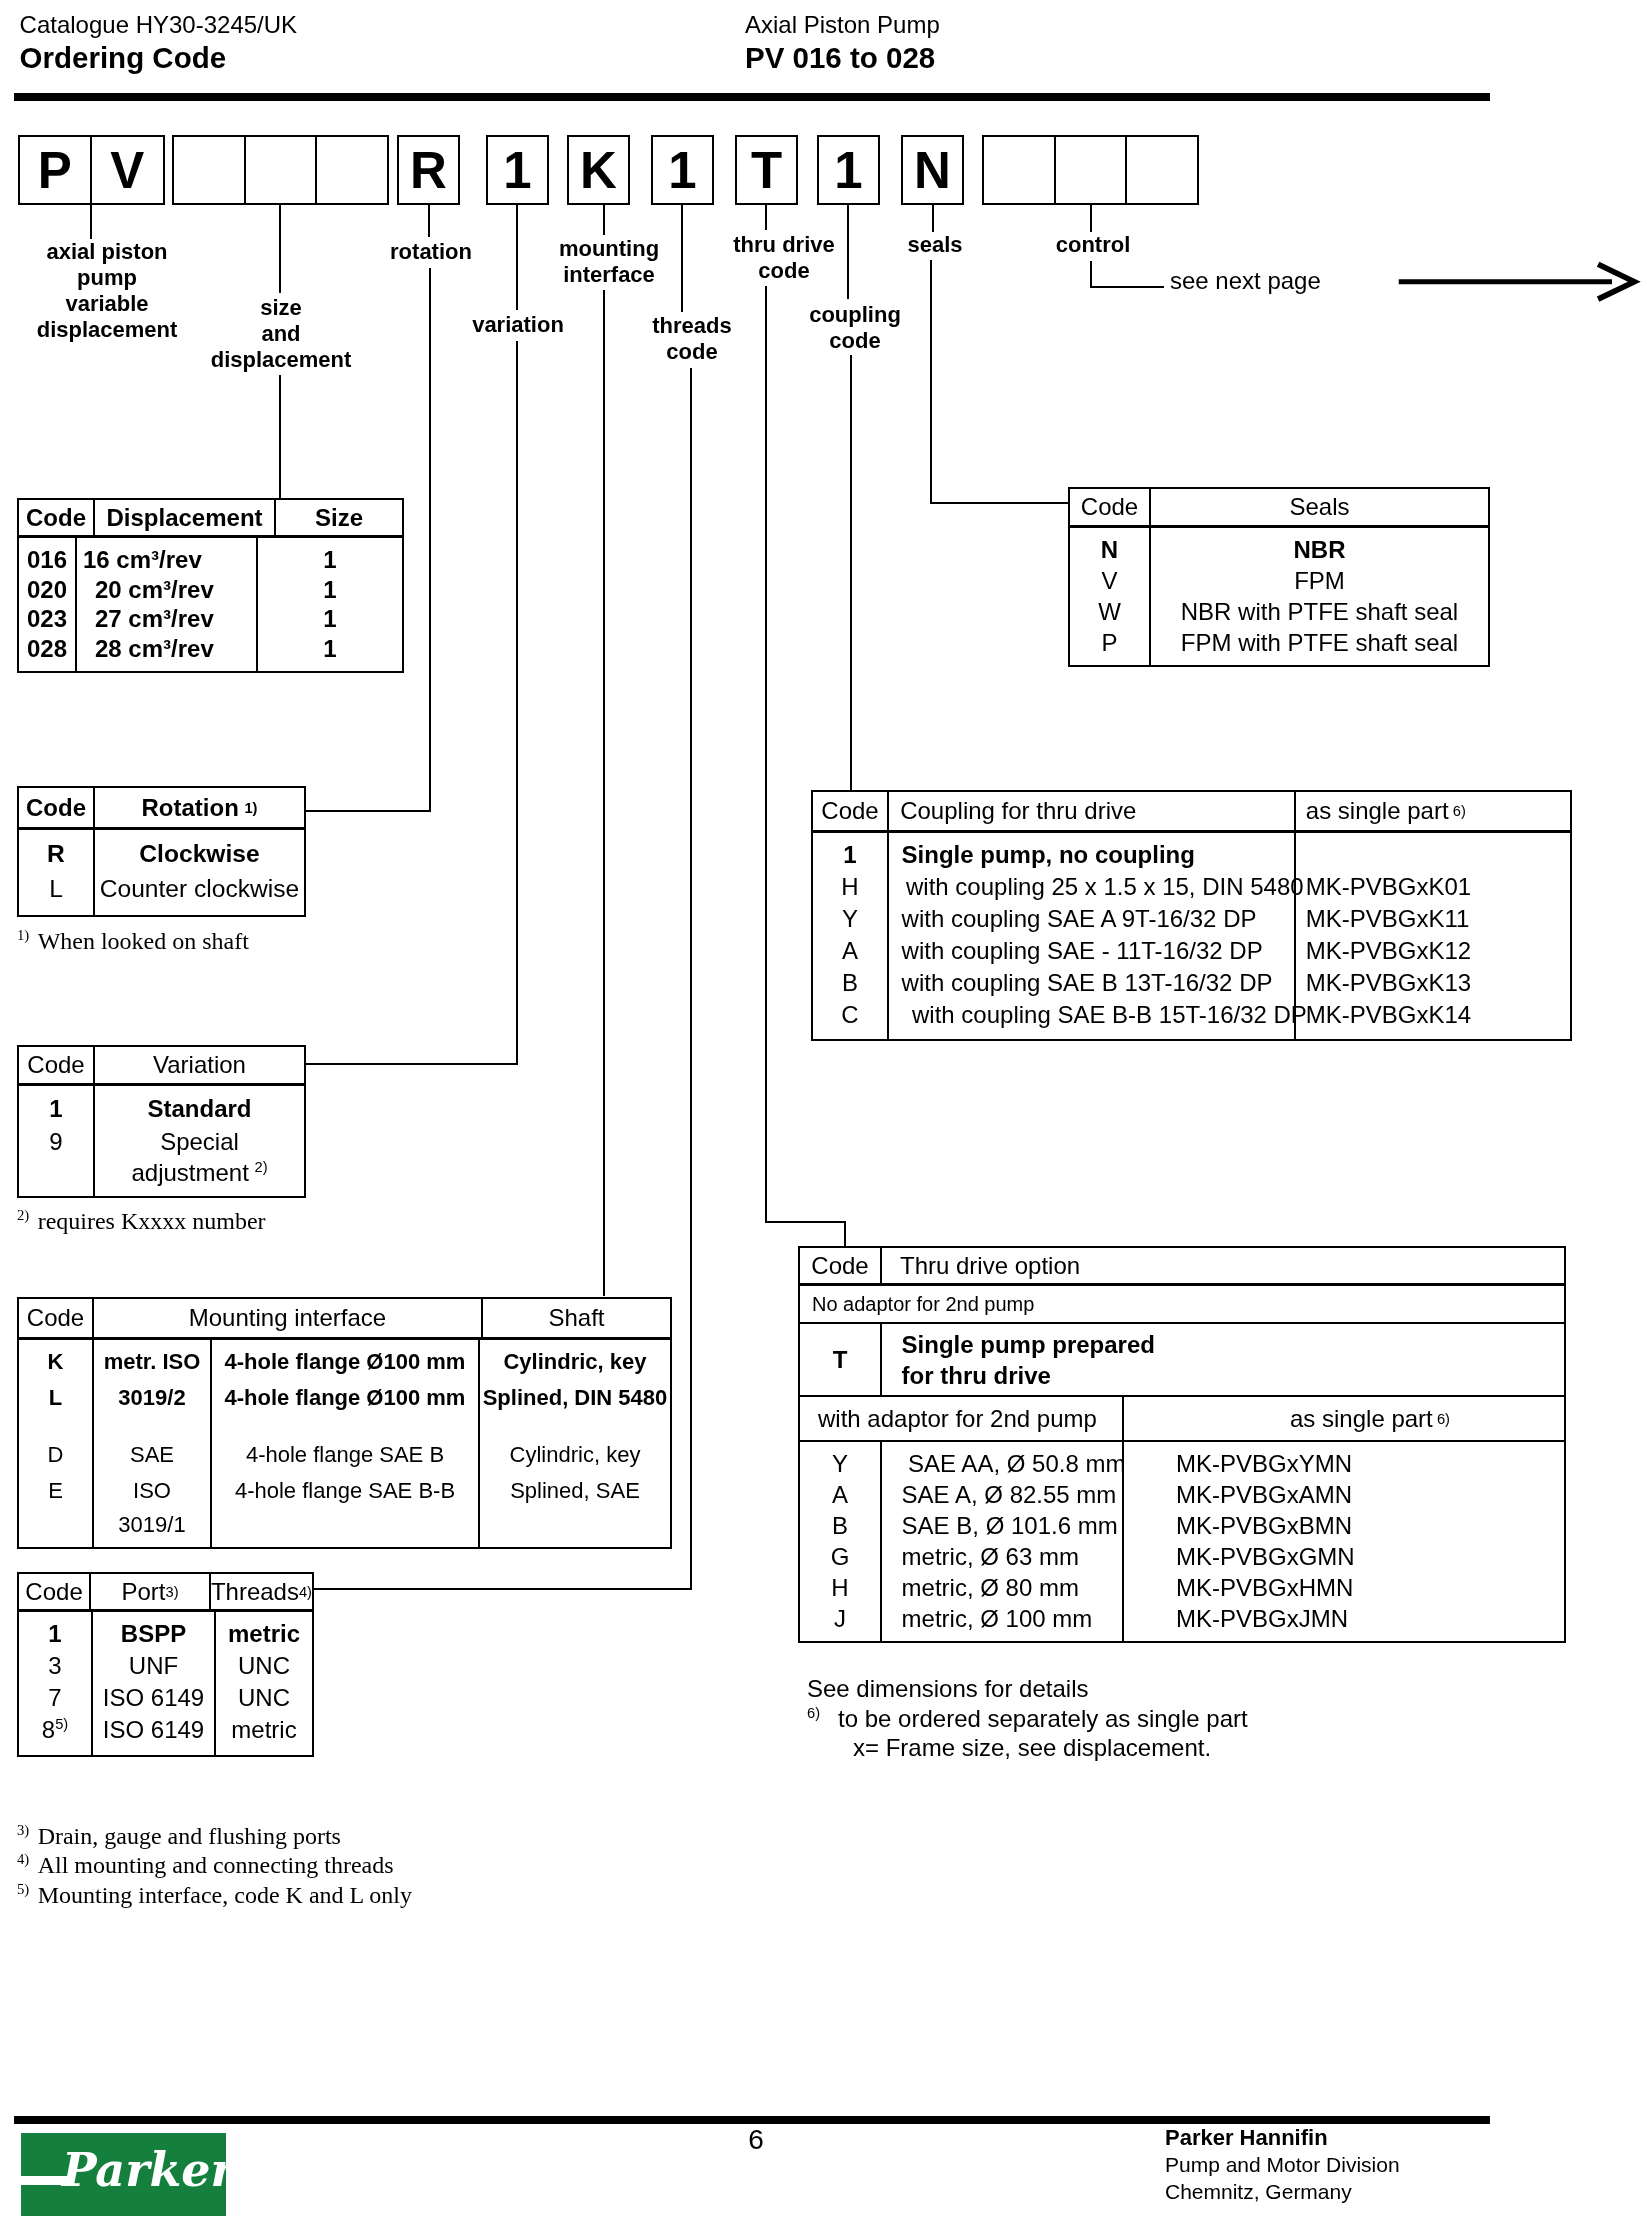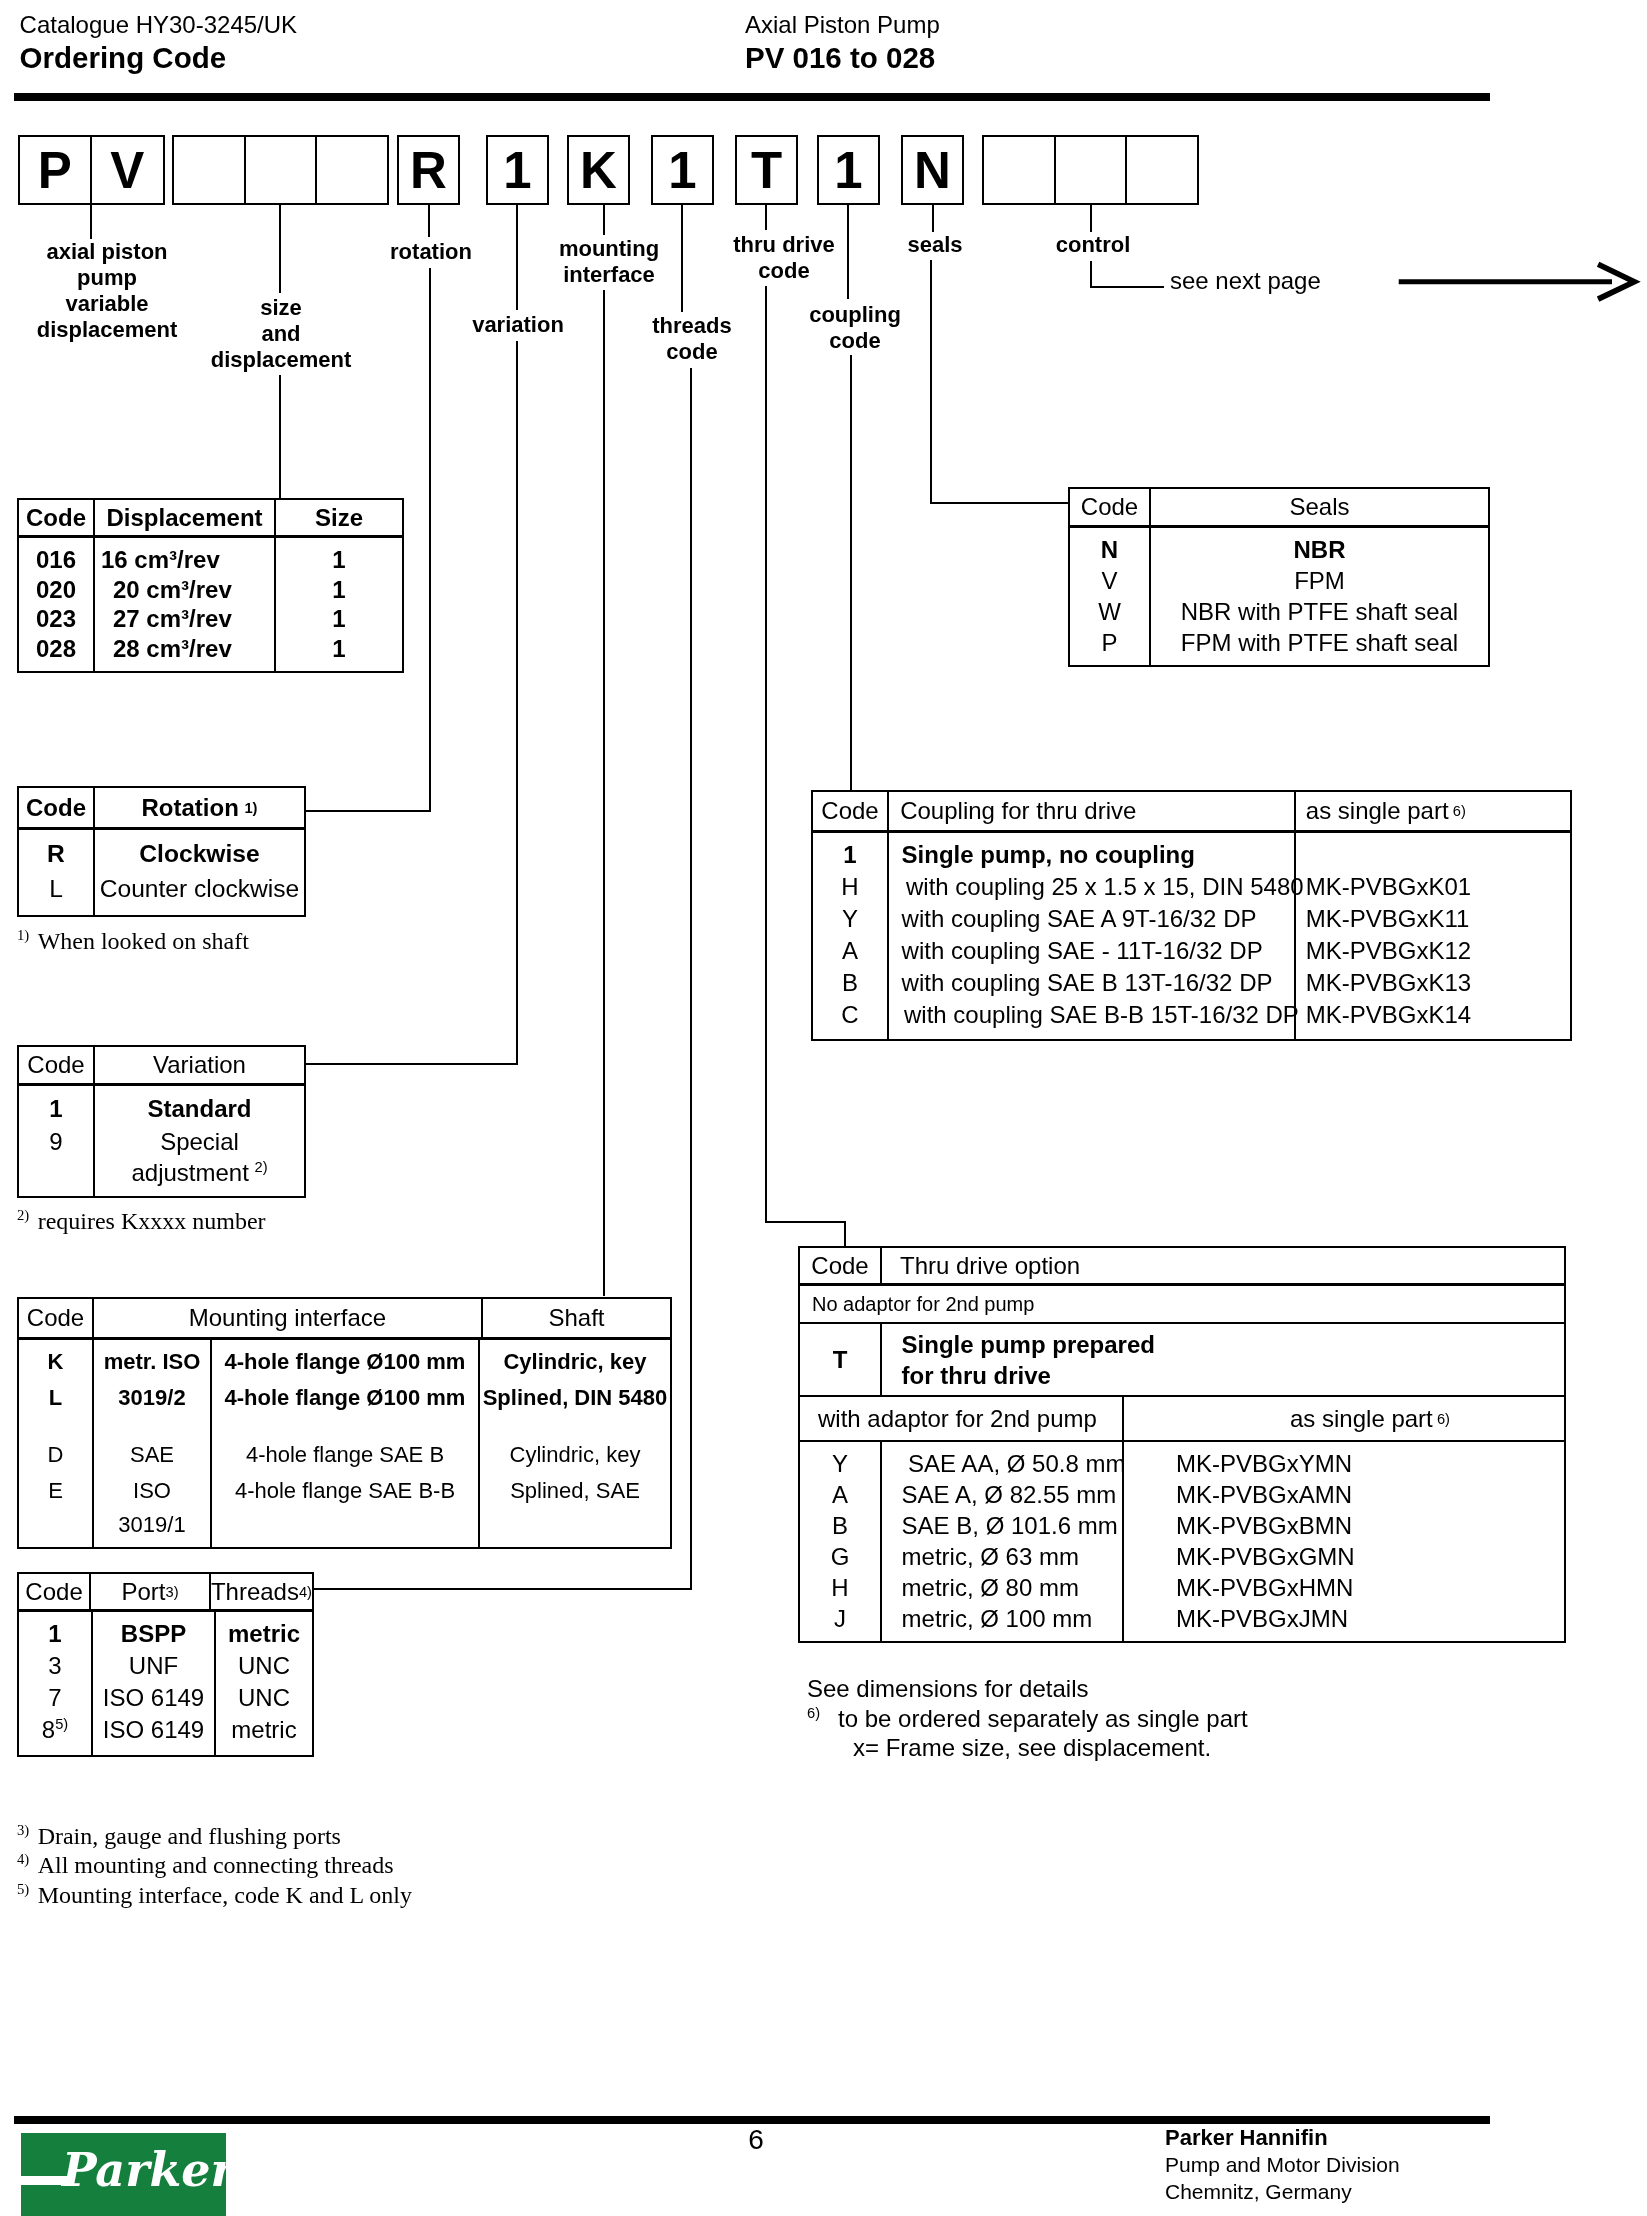--- a/index.html
+++ b/index.html
@@ -184,21 +184,21 @@
   <polyline points="286,9 338,34 286,59" fill="none" stroke="#000" stroke-width="8"></polyline>
 </svg>
 
 <div class="tbl t-disp" style="left:17px;top:498px;width:387px">
   <div class="thead" style="height:38px">
     <div class="th b" style="width:74px">Code</div>
     <div class="th b bl" style="width:181px">Displacement</div>
     <div class="th b bl" style="flex:1">Size</div>
   </div>
   <div class="tbody">
-    <div class="tcol" style="width:74px">
+    <div class="tcol" style="width:56px">
       <div class="line b">016</div>
       <div class="line b">020</div>
       <div class="line b">023</div>
       <div class="line b">028</div>
     </div>
     <div class="tcol bl" style="width:181px">
       <div class="line b tl" style="padding-left:6px">16 cm³/rev</div>
       <div class="line b tl" style="padding-left:18px">20 cm³/rev</div>
       <div class="line b tl" style="padding-left:18px">27 cm³/rev</div>
       <div class="line b tl" style="padding-left:18px">28 cm³/rev</div>
@@ -273,21 +273,21 @@
       <div class="line">A</div>
       <div class="line">B</div>
       <div class="line">C</div>
     </div>
     <div class="tcol bl" style="width:407px">
       <div class="line b tl" style="padding-left:12.6px">Single pump, no coupling</div>
       <div class="line tl" style="padding-left:17px">with coupling 25 x 1.5 x 15, DIN 5480</div>
       <div class="line tl" style="padding-left:12.6px">with coupling SAE A 9T-16/32 DP</div>
       <div class="line tl" style="padding-left:12.6px">with coupling SAE - 11T-16/32 DP</div>
       <div class="line tl" style="padding-left:12.6px">with coupling SAE B 13T-16/32 DP</div>
-      <div class="line tl" style="padding-left:15px">with coupling SAE B-B 15T-16/32 DP</div>
+      <div class="line tl" style="padding-left:23px">with coupling SAE B-B 15T-16/32 DP</div>
     </div>
     <div class="tcol bl" style="flex:1">
       <div class="line tl" style="padding-left:9.8px"></div>
       <div class="line tl" style="padding-left:9.8px">MK-PVBGxK01</div>
       <div class="line tl" style="padding-left:9.8px">MK-PVBGxK11</div>
       <div class="line tl" style="padding-left:9.8px">MK-PVBGxK12</div>
       <div class="line tl" style="padding-left:9.8px">MK-PVBGxK13</div>
       <div class="line tl" style="padding-left:9.8px">MK-PVBGxK14</div>
     </div>
   </div>

